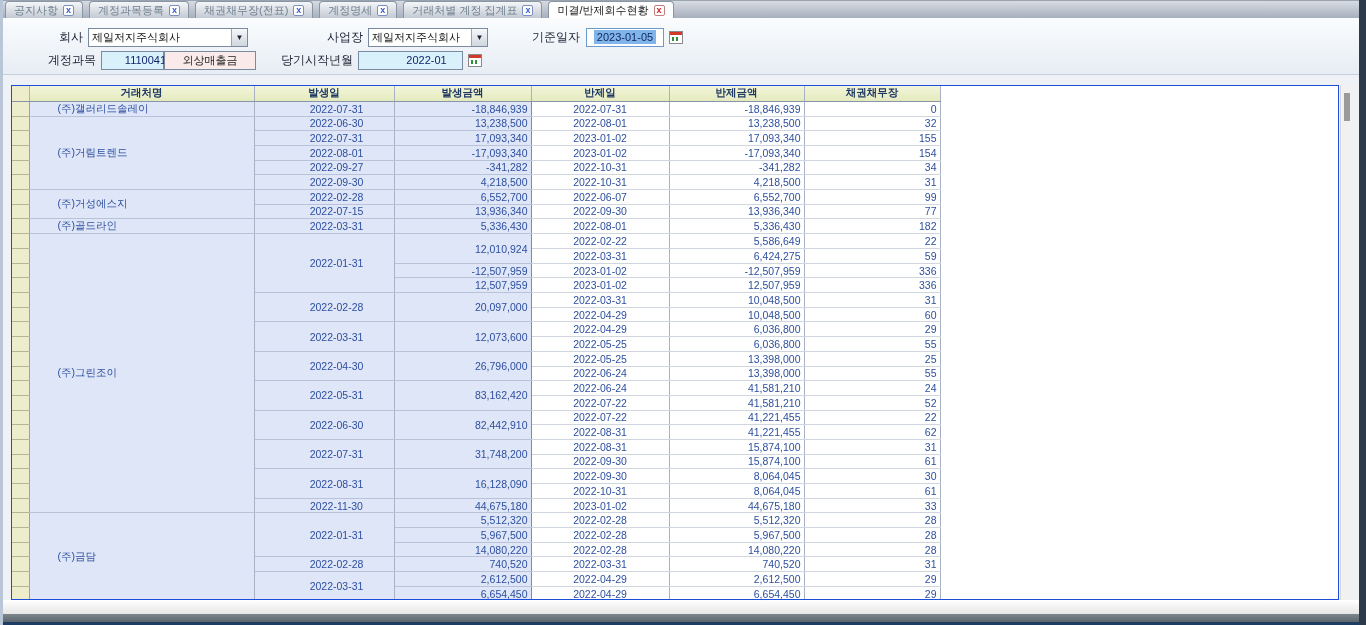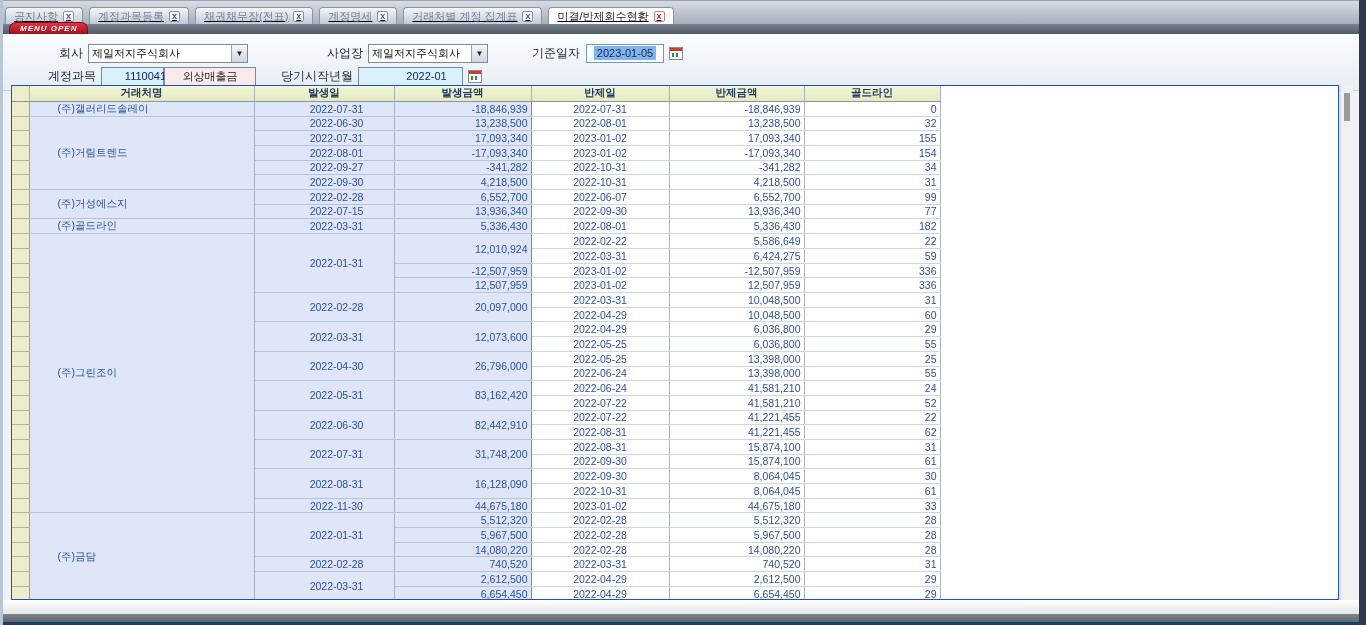--- a/index.html
+++ b/index.html
@@ -2,22 +2,22 @@
 <html><head>
 <meta charset="utf-8">
 <style>
   * { margin:0; padding:0; box-sizing:border-box; }
   html,body { width:1366px; height:625px; overflow:hidden; }
   body { font-family:"Liberation Sans","DejaVu Sans",sans-serif; background:#e8edf3; }
   .screen { position:relative; width:1366px; height:625px; background:#eef2f7;
             border-left:3px solid #b9c6d8; border-right:7px solid #2c3a4a; overflow:hidden; }
 
   
-  .tabbar { height:24px; background:linear-gradient(#d7dce3,#a6afbc);
-            border-top:1px solid #9aa4b0; display:flex; align-items:flex-end; padding-left:2px;text-decoration:underline; }
+  .tabbar { height:18px; background:linear-gradient(#d7dce3,#a6afbc);
+            border-top:1px solid #9aa4b0; display:flex; align-items:center; padding-left:2px; }
   .tab { height:17px; display:flex; align-items:center; justify-content:center; gap:5px;
          padding:0 8px; margin-right:6px; border:1px solid #8a95a3; border-bottom:none;
          border-radius:4px 4px 0 0; background:linear-gradient(#f4f6f8,#c3cad4);
          font-size:11px; color:#70808f; white-space:nowrap; cursor:pointer; }
   .tab.active { background:#ffffff; color:#1a1a1a; }
   .tab .close { width:11px; height:11px; border:1px solid #7c90c0; background:#fff;
                 font-size:9px; line-height:9px; text-align:center; color:#3a5bd0;
                 border-radius:2px; font-weight:bold; }
   .tab.active .close { color:#cc1f1f; border-color:#c08080; }
 
@@ -100,23 +100,20 @@
       </div>
       <div class="tab">
         <span>거래처별 계정 집계표</span>
         <span class="close">x</span>
       </div>
       <div class="tab active">
         <span>미결/반제회수현황</span>
         <span class="close">x</span>
       </div>
     </div>
-  <div class="menustrip">
-    <div class="menu-open">MENU OPEN</div>
-  </div>
 
   <div class="formpanel">
     <div class="frow">
       <div class="flabel" style="width:80px">회사</div>
       <div class="selectbox" style="width:160px; margin-left:5px">
         <span class="val">제일저지주식회사</span>
         <span class="arrow">▼</span>
       </div>
       <div class="flabel" style="width:60px; margin-left:55px">사업장</div>
       <div class="selectbox" style="width:120px; margin-left:5px">
@@ -151,21 +148,21 @@
           <col style="width:136px">
       </colgroup>
       <thead id="gridhead">
           <tr>
             <th style="width: 17px; background: rgb(237, 237, 203);"></th>
             <th>거래처명</th>
             <th>발생일</th>
             <th class="strong-r">발생금액</th>
             <th>반제일</th>
             <th>반제금액</th>
-            <th>골드라인</th>
+            <th>채권채무장</th>
           </tr>
         </thead>
       <tbody id="gridbody">
           <tr>
             <td class="rowsel"></td>
             <td class="blue lft">(주)갤러리드솔레이</td>
             <td class="blue ctr">2022-07-31</td>
             <td class="blue rgt strong-r">-18,846,939</td>
             <td class="white ctr">2022-07-31</td>
             <td class="white rgt">-18,846,939</td>

